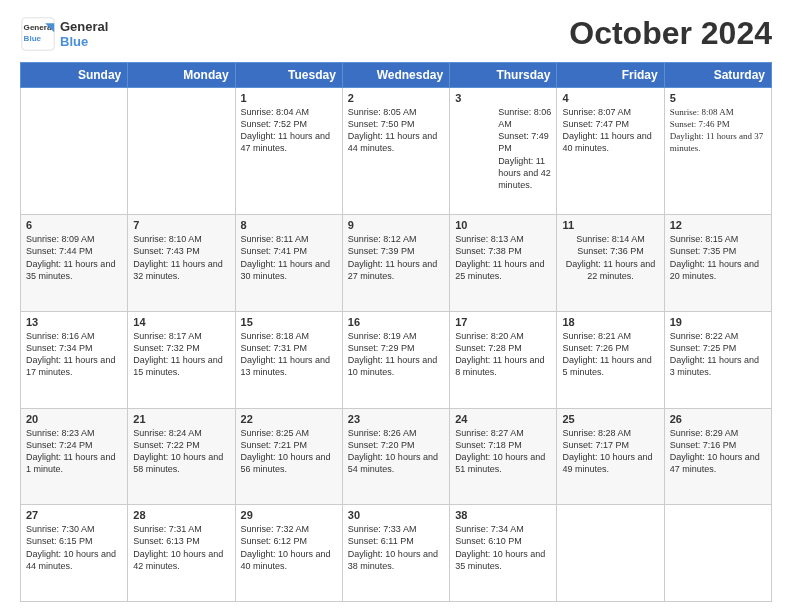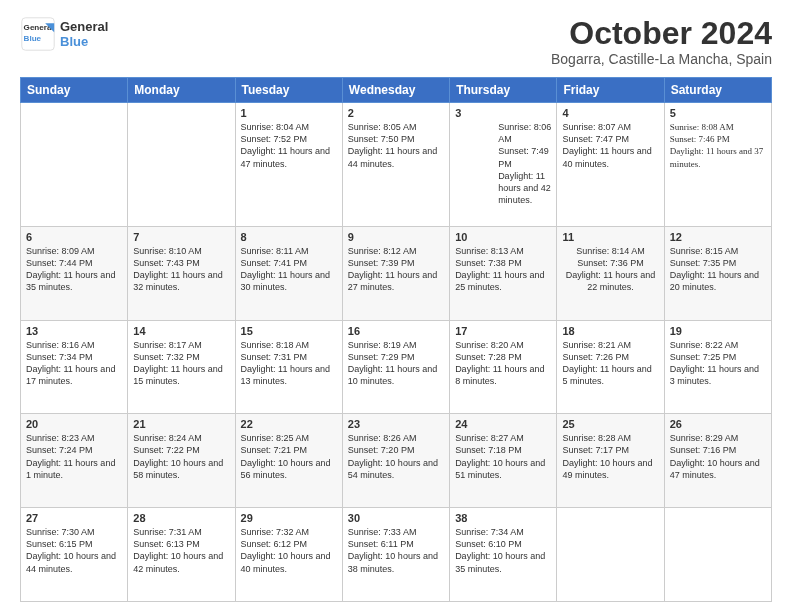--- a/index.html
+++ b/index.html
@@ -49,21 +49,21 @@
       width: 100%;
       border-collapse: collapse;
       flex: 1;
     }
     .calendar-table th {
       background-color: #3a6fc4;
       color: #fff;
       font-size: 12px;
       font-weight: bold;
       padding: 5px 6px;
-      text-align: left;
+      text-align: right;
       border: 1px solid #5a8fd4;
       margin-left: 11px;
     }
     .calendar-table td {
       border: 1px solid #ccc;
       vertical-align: top;
       padding: 4px 5px;
       font-size: 9.5px;
       color: #333;
       width: calc(100% / 7);
@@ -100,21 +100,20 @@
         <text x="4" y="28" font-size="9" font-weight="bold" fill="#4a90d9">Blue</text>
         <polygon points="28,8 38,8 38,18" fill="#4a90d9"></polygon>
       </svg>
       <div>
         <div style="font-size:13px;font-weight:bold;color:#333;">General</div>
         <div style="font-size:13px;font-weight:bold;color:#4a90d9;">Blue</div>
       </div>
     </div>
     <div class="title-block">
       <div class="month-title">October 2024</div>
-      <div class="location">Bogarra, Castille-La Mancha, Spain</div>
     </div>
   </div>
 
   <table class="calendar-table">
     <thead>
       <tr>
       <th>Sunday</th>
           <th>Monday</th>
           <th>Tuesday</th>
           <th>Wednesday</th>

